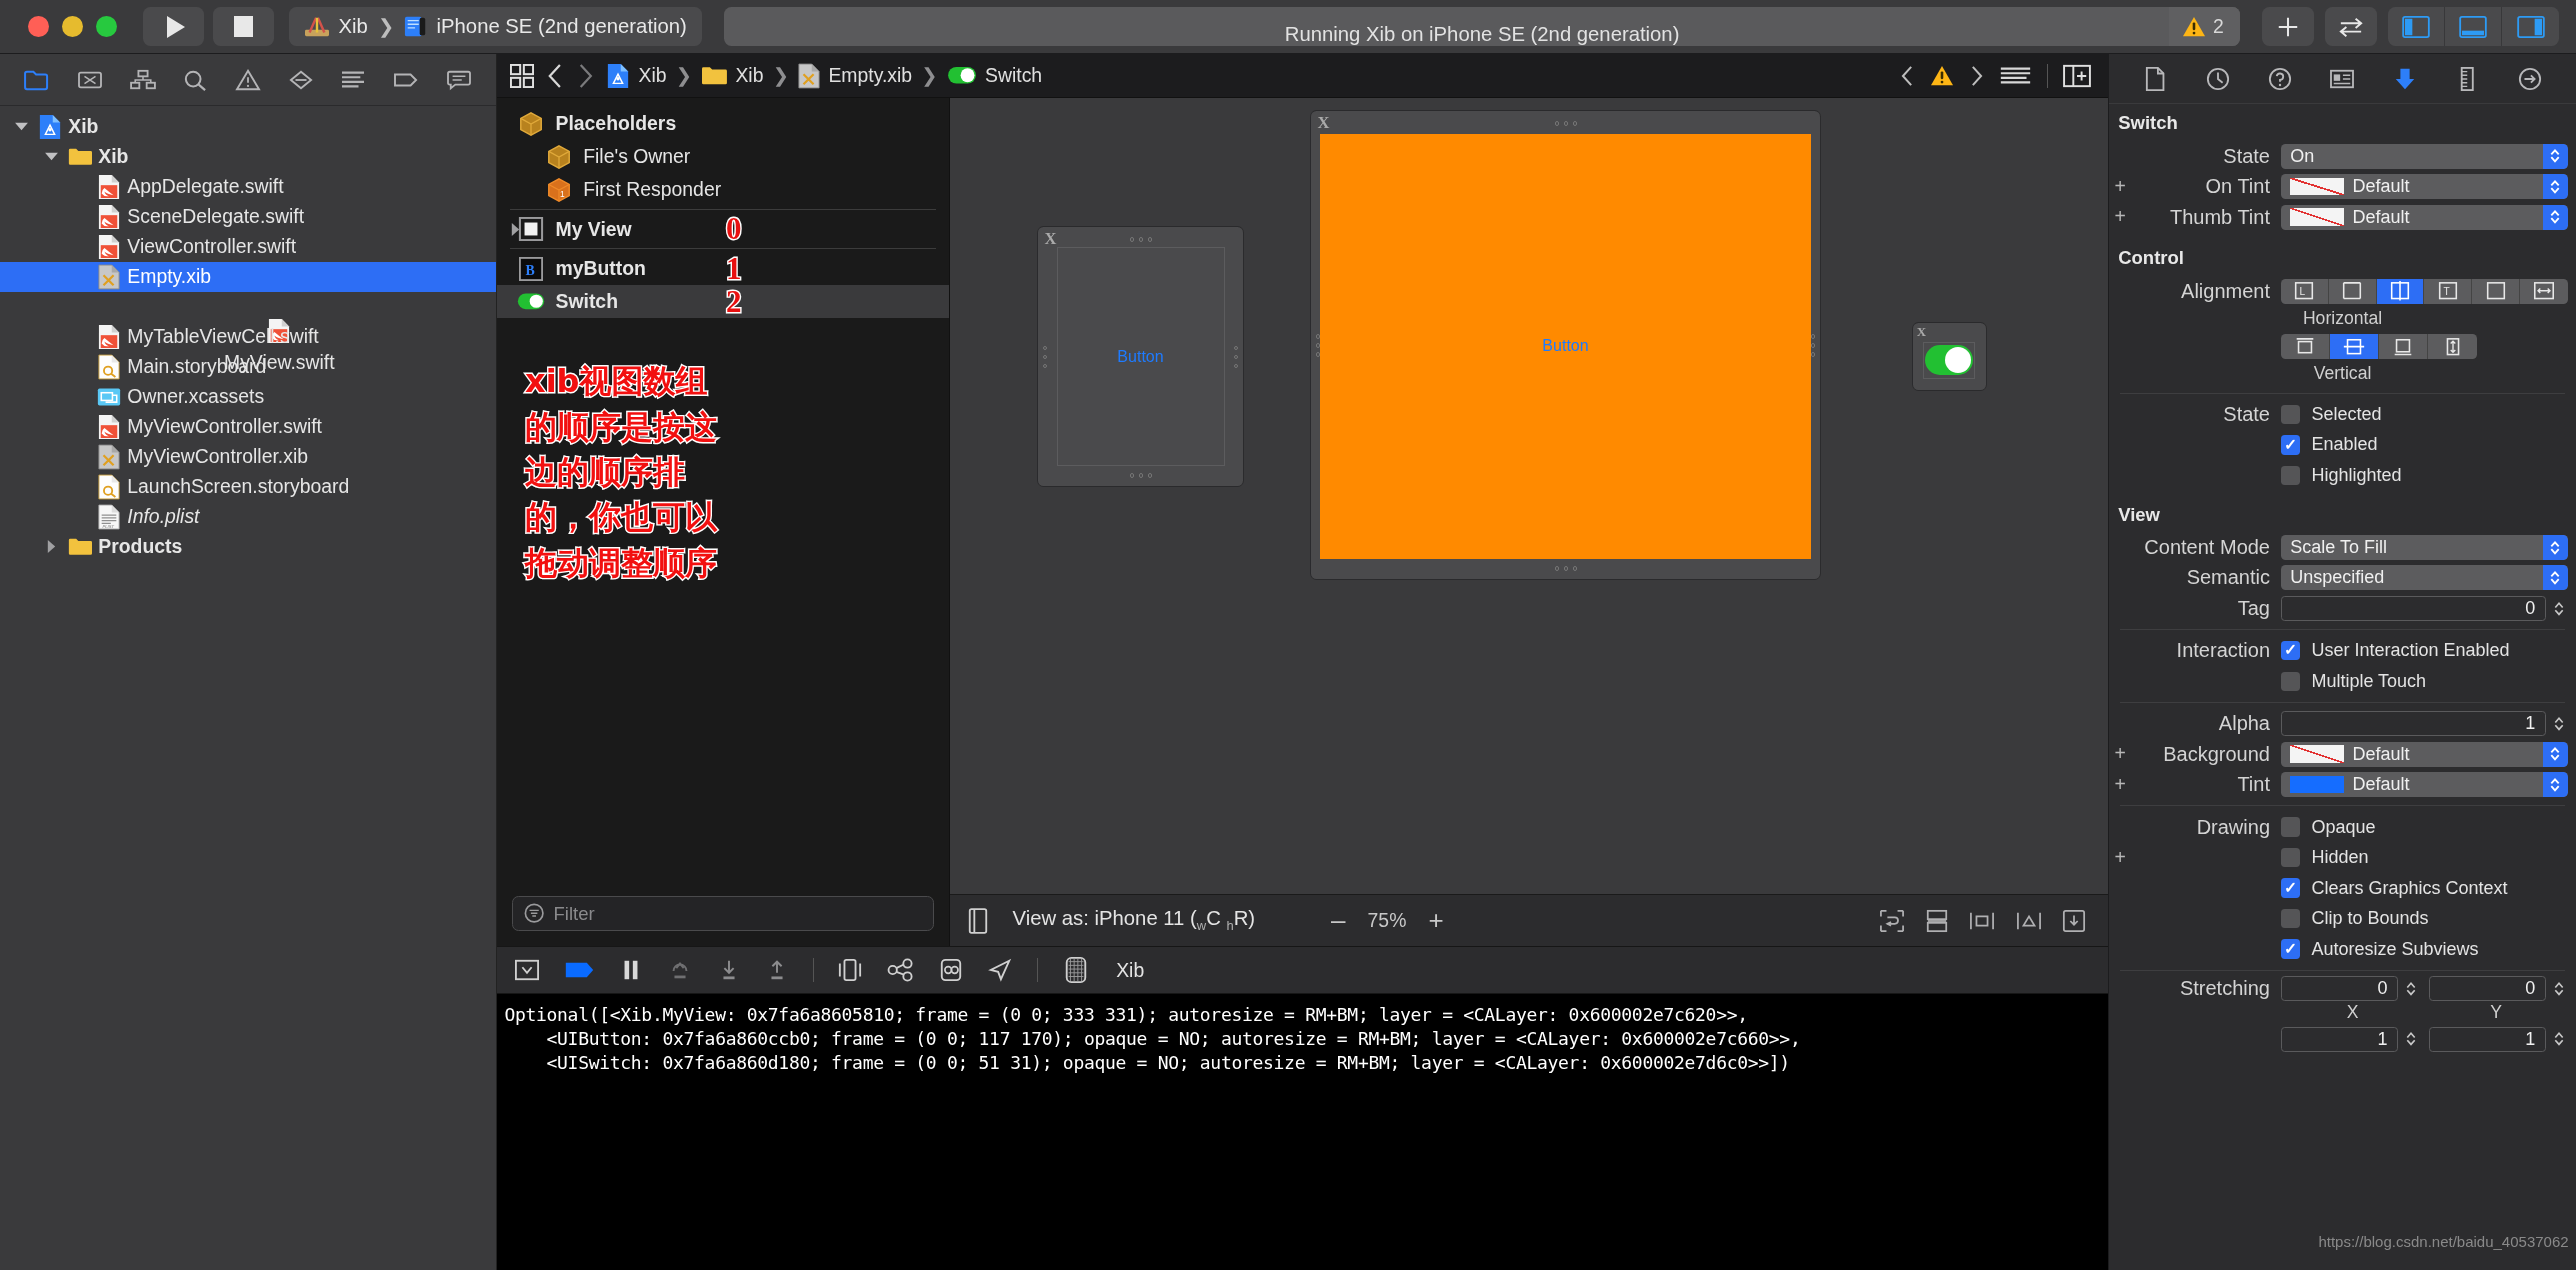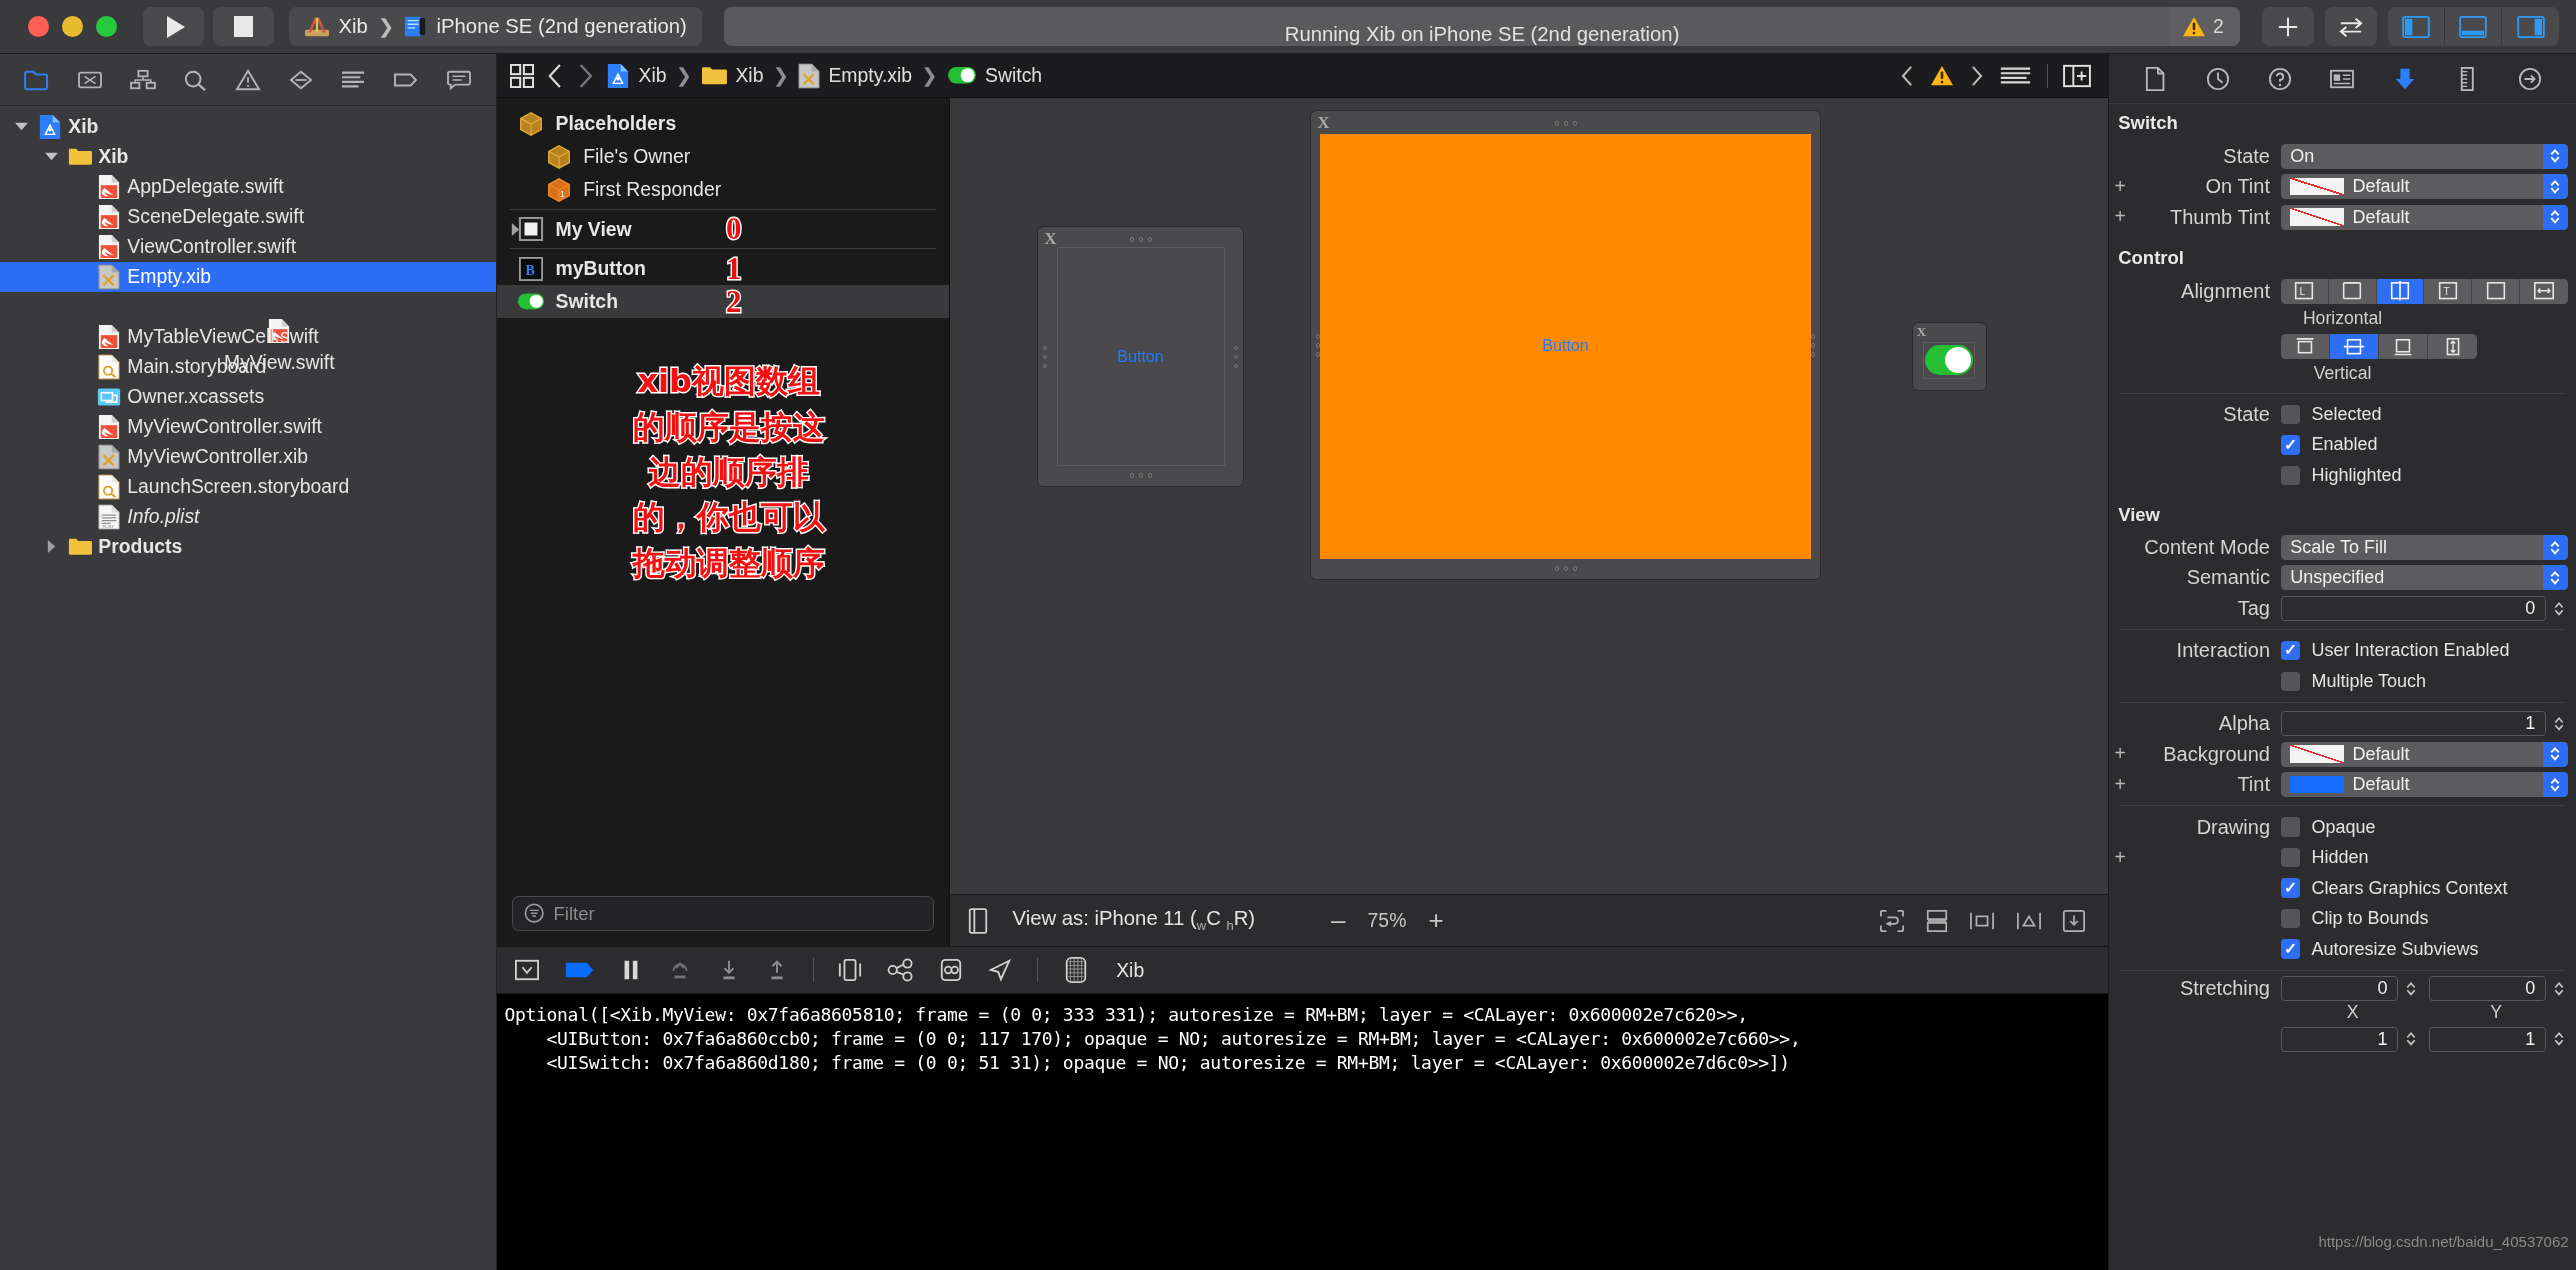--- a/index.html
+++ b/index.html
@@ -80,21 +80,21 @@
   
   .editorcol { flex: 1; display: flex; flex-direction: column; min-width: 0; background: #1e1e1e; }
   .ed-toolbar {
     height: 44px; min-height: 44px; background: #1c1c1e; display: flex;
     align-items: center; padding: 0 13px; gap: 13px; border-bottom: 0.9px solid #111;
   }
   .ed-crumb { display: flex; align-items: center; gap: 8.3px; font-size: 19.4px; color: #e0e0e0; white-space: nowrap; }
   .ed-crumb .chev { color: #8e8e90; font-size: 19.4px; margin: 0 0.9px; font-weight: 300; }
   .ed-right { margin-left: auto; display: flex; align-items: center; gap: 15px; padding-right: 3.7px;}
 
-  .ed-body { flex: 1; display: flex; min-height: 0; text-align: center; }
+  .ed-body { flex: 1; display: flex; min-height: 0; }
 
   
   .outline { width: 453px; min-width: 453px; background: #1a1a1a; display: flex; flex-direction: column; border-right: 0.9px solid #111; }
   .out-list { padding-top: 9.2px; }
   .out-row { height: 33px; display: flex; align-items: center; gap: 10.2px; font-size: 19.4px; color: #e6e6e6; padding-left: 20.3px; position: relative; }
   .out-row.hl { background: #3a3a3c; }
   .out-row.bold { font-weight: bold; }
   .out-icon { width: 28px; flex: 0 0 28px; display:flex; align-items:center; justify-content:center; }
   .out-disc { position: absolute; left: 13px; width: 15px; }
   .out-sep { height: 0.9px; background: #3c3c3c; margin: 2.8px 13px; }

